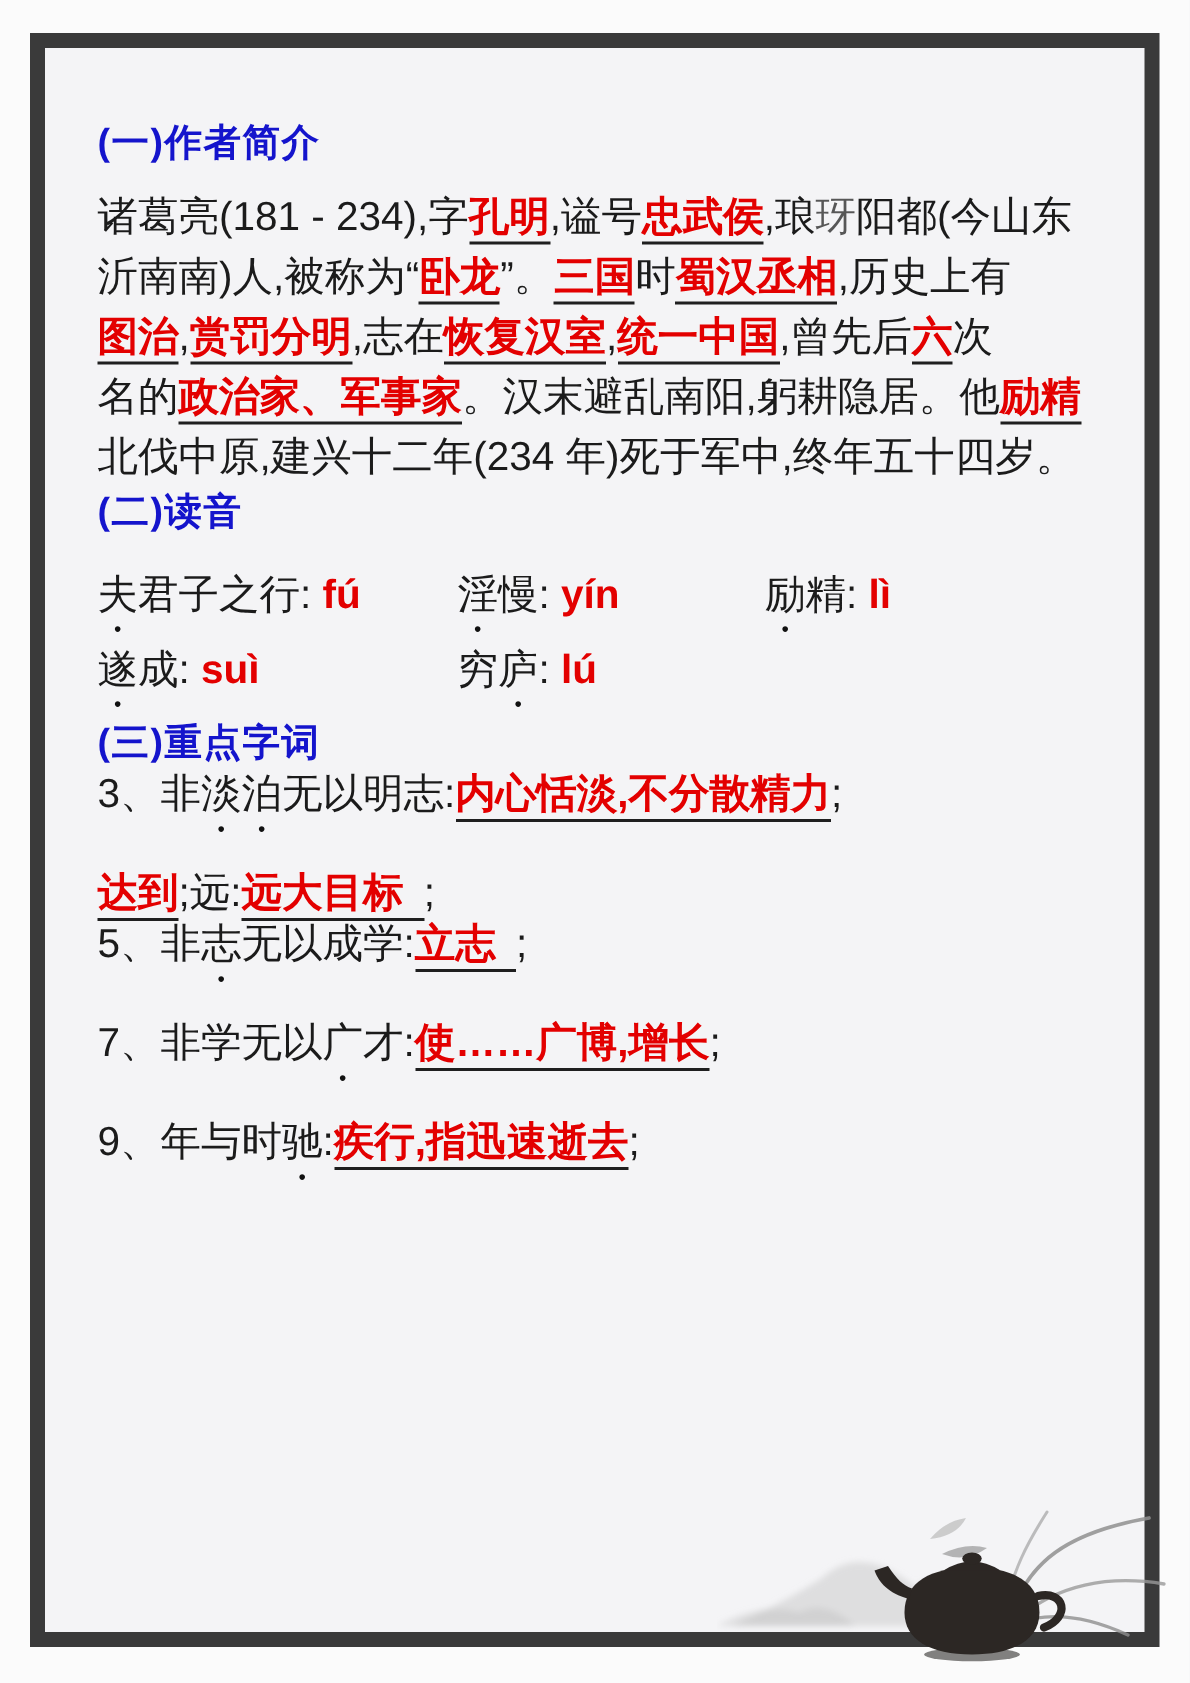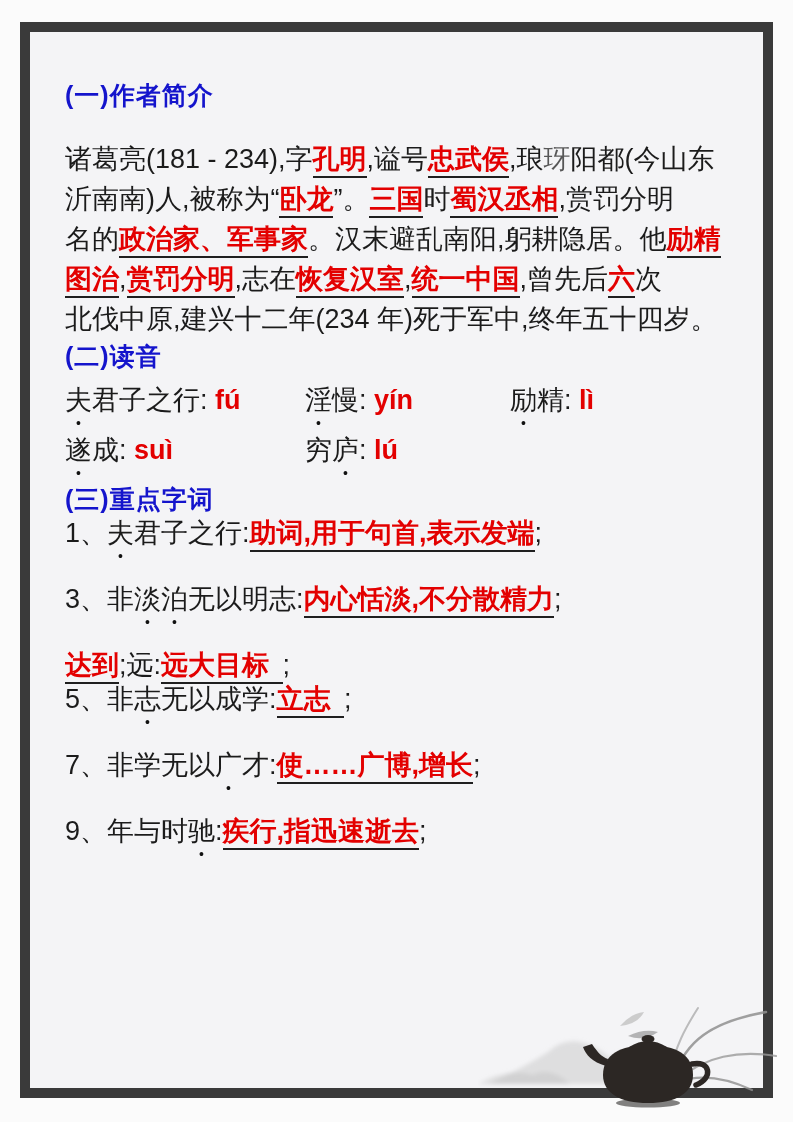--- a/index.html
+++ b/index.html
@@ -29,35 +29,35 @@
     position:relative;width:100%;height:100%;overflow:hidden;
     padding:46px 32px 0 35px;
     font-size:27px;
   }
   h2.sec{
     margin:0;font-size:25px;line-height:34px;font-weight:700;
     color:var(--heading-blue);letter-spacing:1px;
   }
   .sec-2{margin-top:26px}
   .sec-3{margin-top:28px;margin-bottom:4px}
-  .para{margin-top:27px}
+  .para{margin-top:12px}
   .para .t-line{line-height:40px;height:40px;white-space:nowrap;font-weight:500}
   .ru{
     color:var(--term-red);font-weight:700;
     border-bottom:2px solid var(--underline);padding-bottom:2px;
   }
   .red{color:var(--term-red);font-weight:700}
   .lite{font-weight:400;opacity:.72}
   .dot{
     -webkit-text-emphasis:filled dot #111;
     -webkit-text-emphasis-position:under right;
     text-emphasis:filled dot #111;
     text-emphasis-position:under right;
   }
-  .pron-grid{margin-top:9px}
+  .pron-grid{margin-top:20px}
   .pron-row{
     display:grid;grid-template-columns:240px 205px 1fr;
     height:50px;line-height:36px;align-items:start;white-space:nowrap;
   }
   .kw-list .kw-item{line-height:34px;margin-bottom:18px;white-space:nowrap;font-weight:500}
   .kw-list .kw-item.wrap{margin-top:0;margin-bottom:0}
   .decoration{
     position:absolute;left:478px;top:998px;width:302px;height:120px;
     pointer-events:none;
   }
@@ -66,23 +66,23 @@
 </head>
 <body>
 
 <div class="frame">
   <div class="content">
 
     <section>
       <h2 class="sec">(一)作者简介</h2>
       <div class="para">
           <div class="t-line"><span>诸葛亮(181 - 234),字</span><span class="ru">孔明</span><span>,谥号</span><span class="ru">忠武侯</span><span>,琅</span><span class="lite">玡</span><span>阳都(今山东</span></div>
-          <div class="t-line"><span>沂南南)人,被称为“</span><span class="ru">卧龙</span><span>”。</span><span class="ru">三国</span><span>时</span><span class="ru">蜀汉丞相</span><span>,赏罚分明</span></div>
+          <div class="t-line"><span>沂南南)人,被称为“</span><span class="ru">卧龙</span><span>”。</span><span class="ru">三国</span><span>时</span><span class="ru">蜀汉丞相</span><span>,历史上有</span></div>
+          <div class="t-line"><span class="ru">图治</span><span>,</span><span class="ru">赏罚分明</span><span>,志在</span><span class="ru">恢复汉室</span><span>,</span><span class="ru">统一中国</span><span>,曾先后</span><span class="ru">六</span><span>次</span></div>
           <div class="t-line"><span>名的</span><span class="ru">政治家、军事家</span><span>。汉末避乱南阳,躬耕隐居。他</span><span class="ru">励精</span></div>
-          <div class="t-line"><span class="ru">图治</span><span>,</span><span class="ru">赏罚分明</span><span>,志在</span><span class="ru">恢复汉室</span><span>,</span><span class="ru">统一中国</span><span>,曾先后</span><span class="ru">六</span><span>次</span></div>
           <div class="t-line"><span>北伐中原,建兴十二年(234 年)死于军中,终年五十四岁。</span></div>
         </div>
     </section>
 
     <section>
       <h2 class="sec sec-2">(二)读音</h2>
       <div class="pron-grid">
           <div class="pron-row">
             <div class="pron-cell"><span class="dot">夫</span><span>君子之行:</span><span class="red"> fú</span></div>
             <div class="pron-cell"><span class="dot">淫</span><span>慢:</span><span class="red"> yín</span></div>
@@ -91,21 +91,20 @@
           <div class="pron-row">
             <div class="pron-cell"><span class="dot">遂</span><span>成:</span><span class="red"> suì</span></div>
             <div class="pron-cell"><span>穷</span><span class="dot">庐</span><span>:</span><span class="red"> lú</span></div>
           </div>
         </div>
     </section>
 
     <section>
       <h2 class="sec sec-3">(三)重点字词</h2>
       <div class="kw-list">
-          <div class="kw-item"><span>1、</span><span class="dot">夫</span><span>君子之行:</span><span class="ru">助词,用于句首,表示发端</span><span>;</span></div>
           <div class="kw-item"><span>3、非</span><span class="dot">淡</span><span class="dot">泊</span><span>无以明志:</span><span class="ru">内心恬淡,不分散精力</span><span>;</span></div>
           <div class="kw-item wrap"><span class="ru">达到</span><span>;远:</span><span class="ru">远大目标 </span><span>;</span></div>
           <div class="kw-item"><span>5、非</span><span class="dot">志</span><span>无以成学:</span><span class="ru">立志 </span><span>;</span></div>
           <div class="kw-item"><span>7、非学无以</span><span class="dot">广</span><span>才:</span><span class="ru">使……广博,增长</span><span>;</span></div>
           <div class="kw-item"><span>9、年与时</span><span class="dot">驰</span><span>:</span><span class="ru">疾行,指迅速逝去</span><span>;</span></div>
         </div>
     </section>
 
   </div>
 </div>

